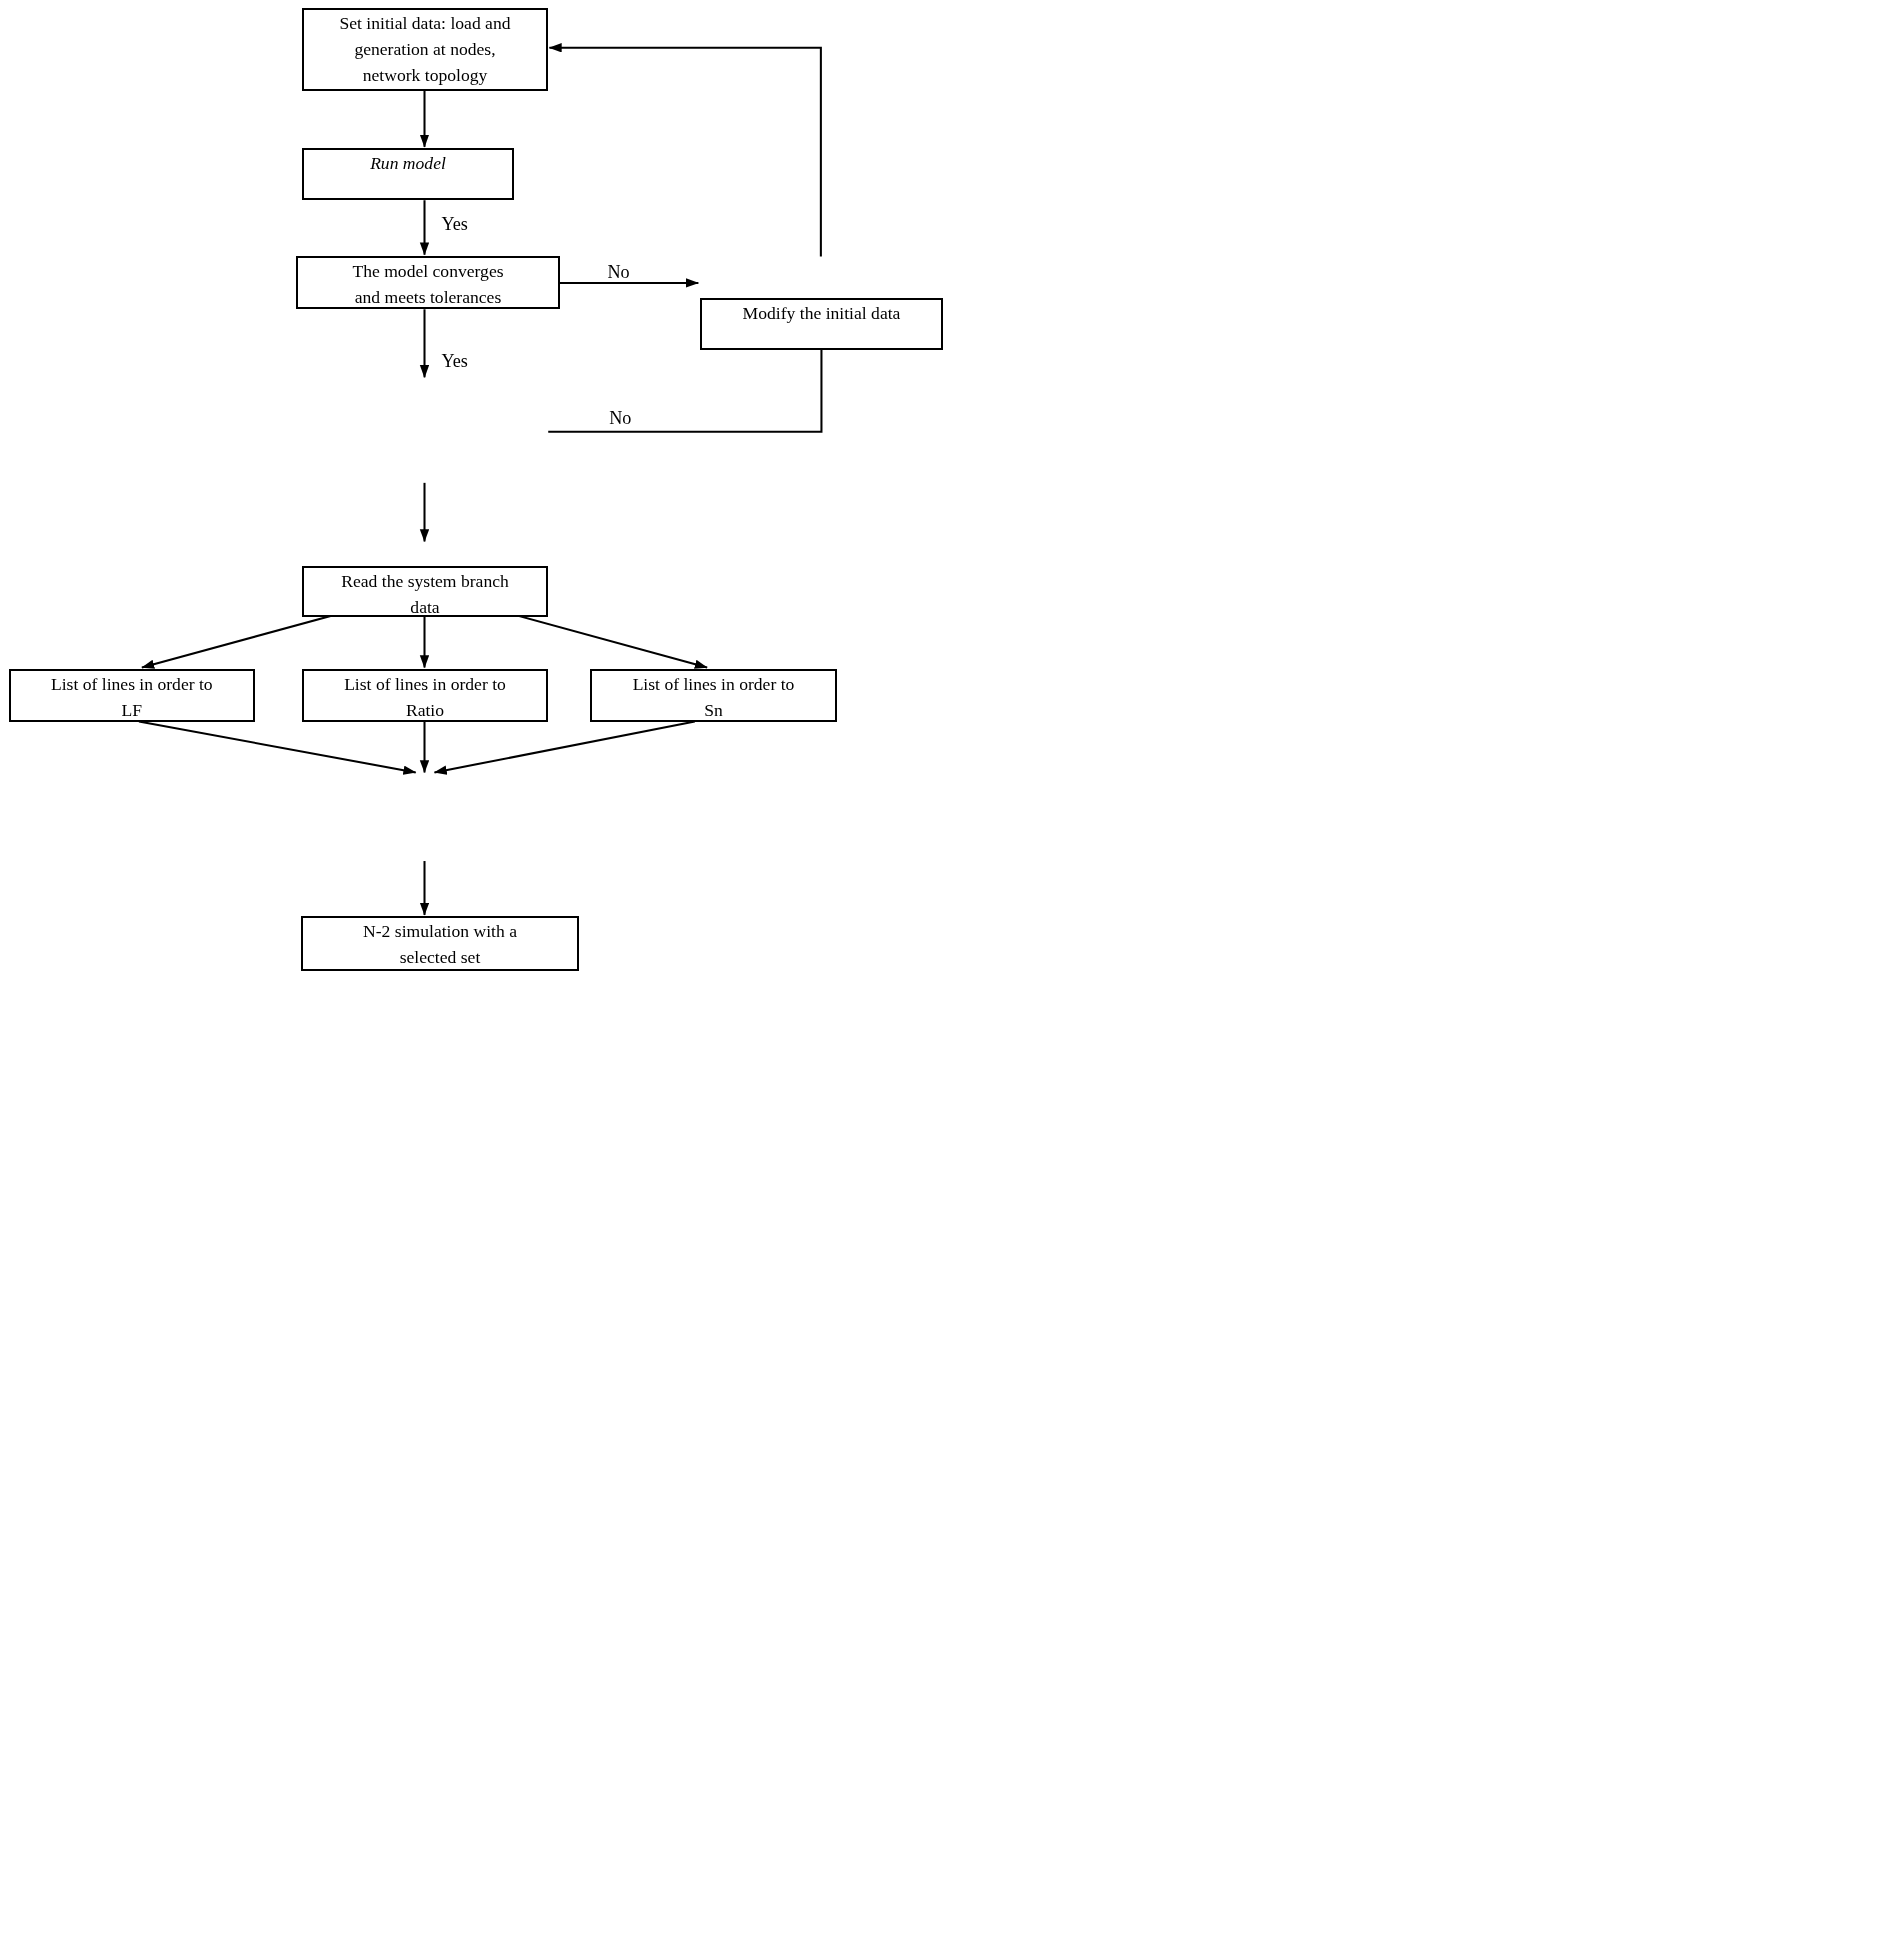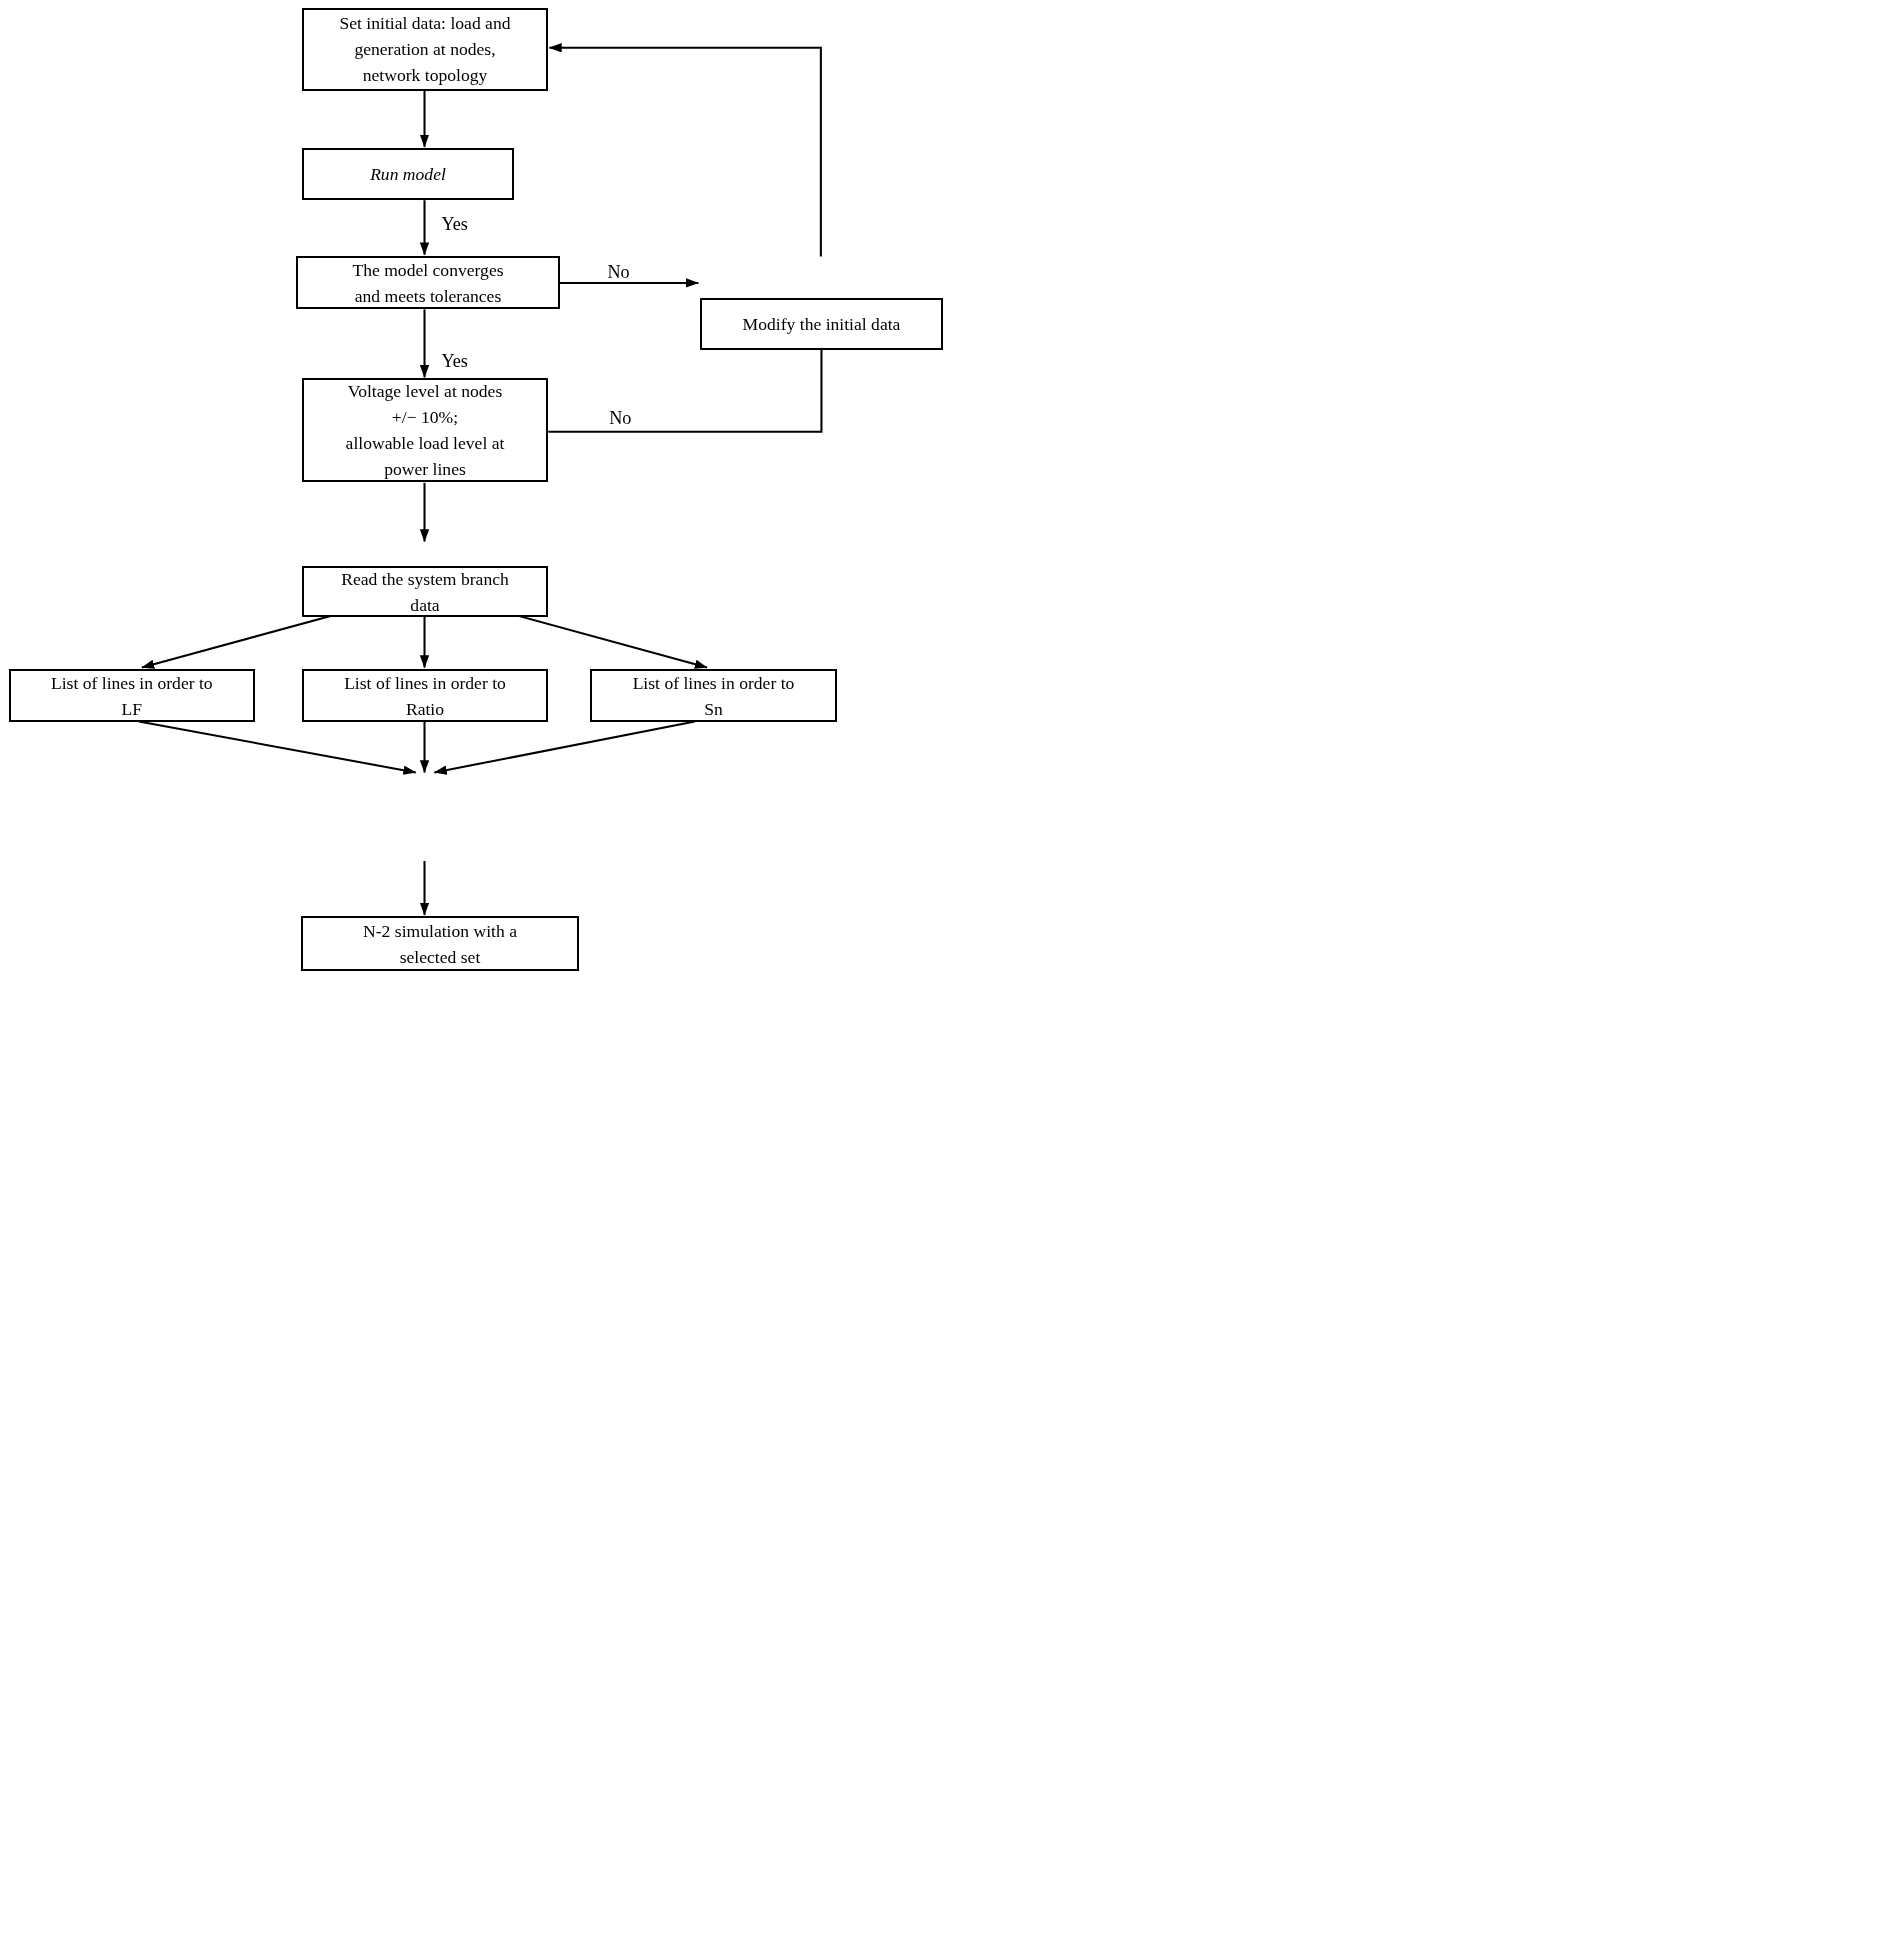--- a/index.html
+++ b/index.html
@@ -31,21 +31,21 @@
     font-family: "Liberation Serif", "DejaVu Serif", serif;
     font-size: 31px;
     fill: #000000;
   }
   .node {
     position: absolute;
     box-sizing: border-box;
     border: 2.9px solid #000000;
     background: #ffffff;
     display: flex;
-    align-items: center;
+    align-items: flex-start;
     justify-content: center;
     text-align: center;
   }
   .node-label {
     display: block;
     white-space: pre-line;
     font-size: 17.6px;
     line-height: 26px;
     padding: 0 3.5px;
   }
@@ -131,26 +131,20 @@
 
   <div class="node" style="left:302px; top:148px; width:212px; height:52px;font-style:italic;">
     <span class="node-label">Run model</span>
   </div>
 
   <div class="node" style="left:296px; top:256px; width:264px; height:53px;">
     <span class="node-label">The model converges
 and meets tolerances</span>
   </div>
 
-  <div class="node" style="left:302px; top:378px; width:246px; height:104px;">
-    <span class="node-label">Voltage level at nodes
-+/− 10%;
-allowable load level at
-power lines</span>
-  </div>
 
   <div class="node" style="left:700px; top:256px; width:243px; height:52px;margin-top:42px;">
     <span class="node-label">Modify the initial data</span>
   </div>
 
   <div class="node" style="left:302px; top:566px; width:246px; height:51px;">
     <span class="node-label">Read the system branch
 data</span>
   </div>
 

